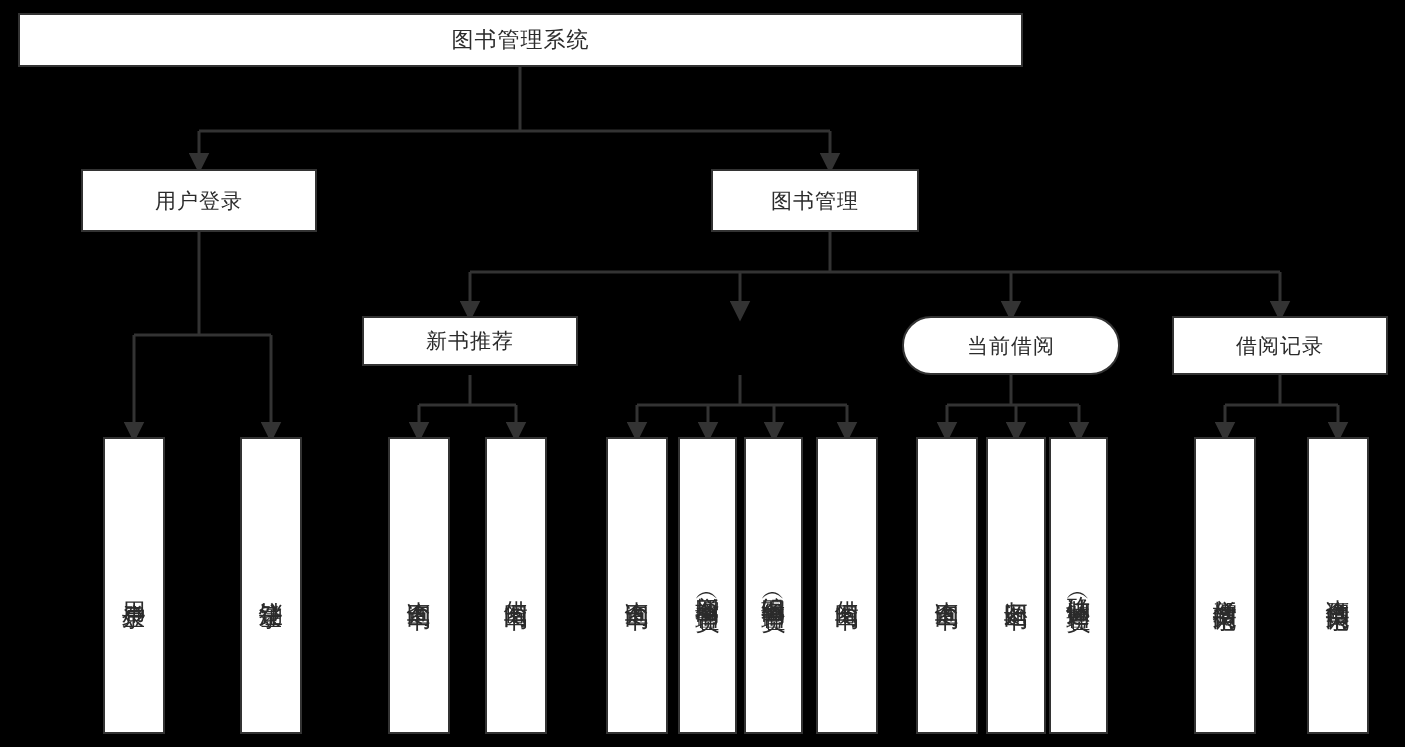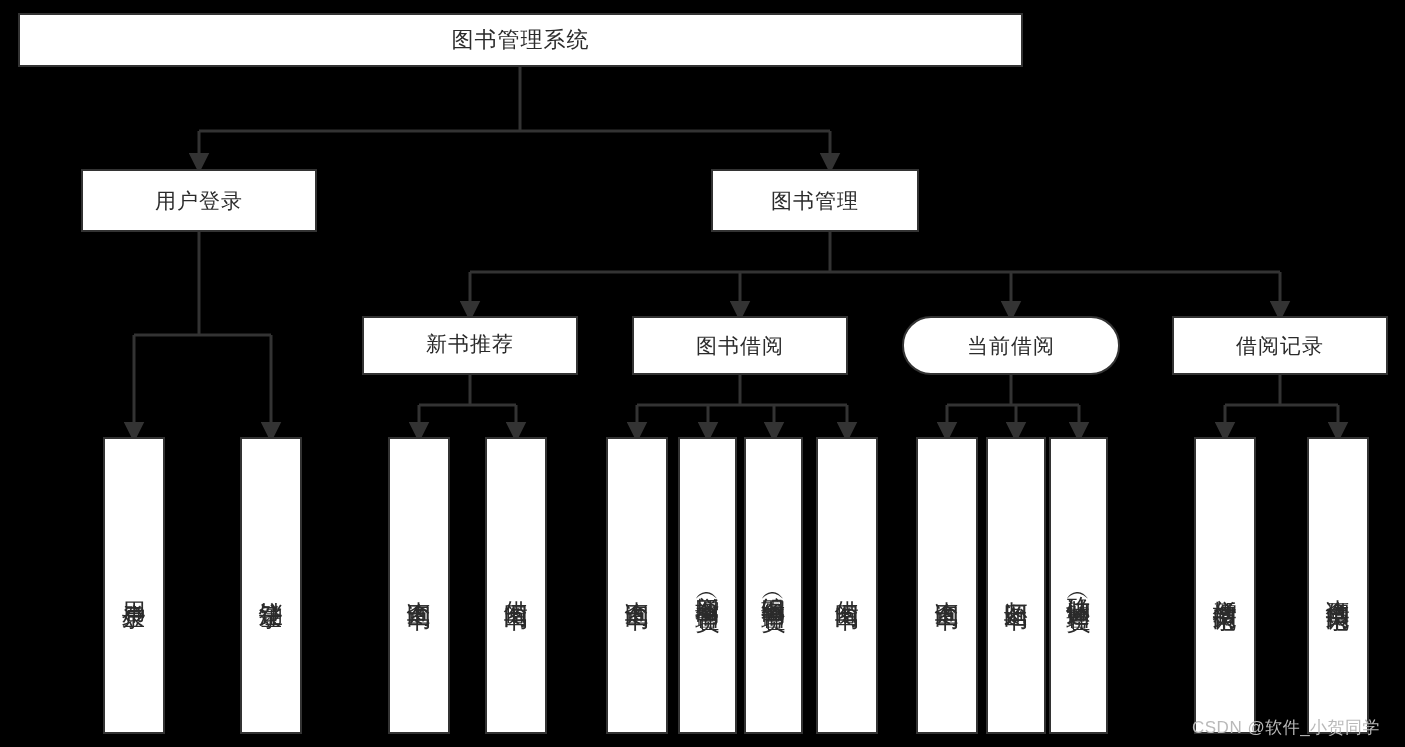--- a/index.html
+++ b/index.html
@@ -127,27 +127,24 @@
   </div>
 
   <div class="node horizontal" style="left:81px; top:169px; width:236px; height:63px;">
     <span class="node-label">用户登录</span>
   </div>
 
   <div class="node horizontal" style="left:711px; top:169px; width:208px; height:63px;">
     <span class="node-label">图书管理</span>
   </div>
 
-  <div class="node horizontal" style="left:362px; top:316px; width:216px; height:59px;font-family:Liberation Mono, monospace;">
+  <div class="node horizontal" style="left:362px; top:316px; width:216px; height:50px;">
     <span class="node-label">新书推荐</span>
   </div>
 
-  <div class="node horizontal" style="left:632px; top:316px; width:216px; height:59px;">
-    <span class="node-label">图书借阅</span>
-  </div>
 
   <div class="node horizontal" style="left:902px; top:316px; width:218px; height:59px;border-radius:29px;">
     <span class="node-label">当前借阅</span>
   </div>
 
   <div class="node horizontal" style="left:1172px; top:316px; width:216px; height:59px;">
     <span class="node-label">借阅记录</span>
   </div>
 
   <div class="node vertical" style="left:103px; top:437px; width:62px; height:297px;">
@@ -195,17 +192,14 @@
   </div>
 
   <div class="node vertical" style="left:1194px; top:437px; width:62px; height:297px;">
     <span class="node-label">新增借阅记录</span>
   </div>
 
   <div class="node vertical" style="left:1307px; top:437px; width:62px; height:297px;">
     <span class="node-label">查询借阅记录</span>
   </div>
 
-  <div class="watermark" style="left:1192px; top:716px;">
-    <span>CSDN @软件_小贺同学</span>
-  </div>
 
 </div>
 
 </body></html>

